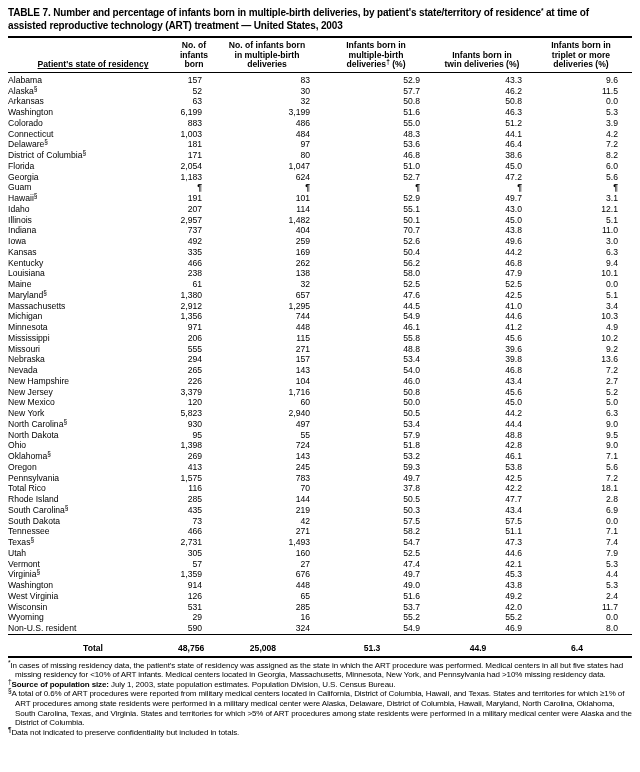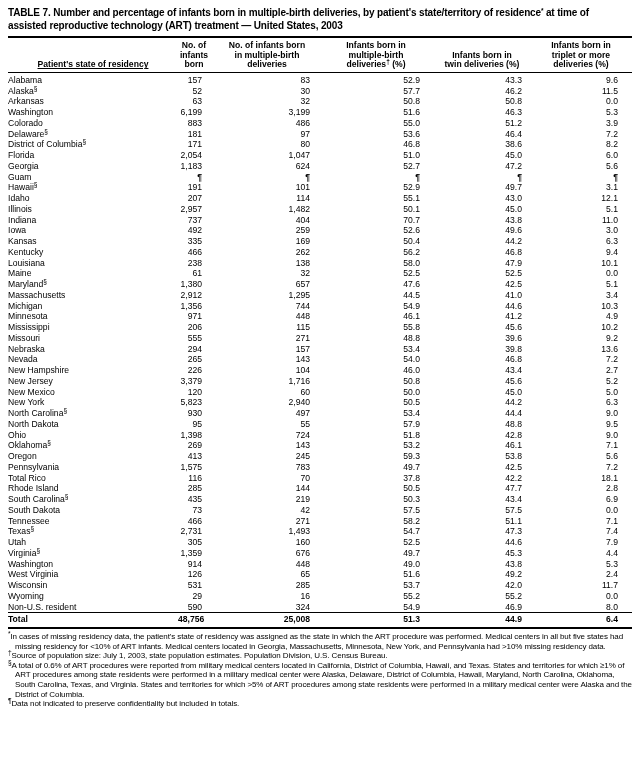--- a/index.html
+++ b/index.html
@@ -10,24 +10,24 @@
   sup{font-size:6.5px;line-height:0;vertical-align:baseline;position:relative;top:-3px;}
   table{border-collapse:collapse;table-layout:fixed;width:624px;border-top:2px solid #000;}
   th{font-size:8.6px;font-weight:bold;line-height:9.6px;vertical-align:bottom;padding:3px 0 2px 0;border-bottom:1px solid #000;}
   th.state-h{text-align:center;text-decoration:underline;}
   th.num-h{text-align:center;padding-right:6px;}
   td{font-size:8.6px;line-height:10.75px;padding:0;white-space:nowrap;overflow:hidden;}
   td.state{text-align:left;}
   td.num{text-align:right;padding-right:14px;}
   td.num.sym{font-weight:bold;}
   tbody tr:first-child td{padding-top:2px;}
-  tr.total-row td{font-weight:bold;border-top:1px solid #000;border-bottom:2px solid #000;padding-top:1px;padding-bottom:2px;}
+  tr.total-row td{font-weight:bold;border-top:1px solid #000;border-bottom:2px solid #000;padding-top:8px;padding-bottom:2px;text-align:center;}
   .footnotes{margin-top:3px;}
   .fn{font-size:8px;line-height:9.6px;padding-left:7px;text-indent:-7px;letter-spacing:-0.1px;}
-  .fn .b{font-weight:normal;}
+  .fn .b{font-weight:bold;}
 </style>
 </head>
 <body>
 
 <div class="page">
 
   <div class="title">
     <div class="tl"><span>TABLE 7. Number and percentage of infants born in multiple-birth deliveries, by patient's state/territory of residence</span><sup>*</sup><span> at time of</span></div>
     <div class="tl">assisted reproductive technology (ART) treatment — United States, 2003</div>
   </div>
@@ -107,20 +107,28 @@
         </tr>
         <tr>
           <td class="state">Colorado</td>
           <td class="num">883</td>
           <td class="num">486</td>
           <td class="num">55.0</td>
           <td class="num">51.2</td>
           <td class="num">3.9</td>
         </tr>
         <tr>
+          <td class="state">Connecticut</td>
+          <td class="num">1,003</td>
+          <td class="num">484</td>
+          <td class="num">48.3</td>
+          <td class="num">44.1</td>
+          <td class="num">4.2</td>
+        </tr>
+        <tr>
           <td class="state">Delaware<sup>§</sup></td>
           <td class="num">181</td>
           <td class="num">97</td>
           <td class="num">53.6</td>
           <td class="num">46.4</td>
           <td class="num">7.2</td>
         </tr>
         <tr>
           <td class="state">District of Columbia<sup>§</sup></td>
           <td class="num">171</td>
@@ -417,20 +425,28 @@
           <td class="num">47.3</td>
           <td class="num">7.4</td>
         </tr>
         <tr>
           <td class="state">Utah</td>
           <td class="num">305</td>
           <td class="num">160</td>
           <td class="num">52.5</td>
           <td class="num">44.6</td>
           <td class="num">7.9</td>
+        </tr>
+        <tr>
+          <td class="state">Vermont</td>
+          <td class="num">57</td>
+          <td class="num">27</td>
+          <td class="num">47.4</td>
+          <td class="num">42.1</td>
+          <td class="num">5.3</td>
         </tr>
         <tr>
           <td class="state">Virginia<sup>§</sup></td>
           <td class="num">1,359</td>
           <td class="num">676</td>
           <td class="num">49.7</td>
           <td class="num">45.3</td>
           <td class="num">4.4</td>
         </tr>
         <tr>

